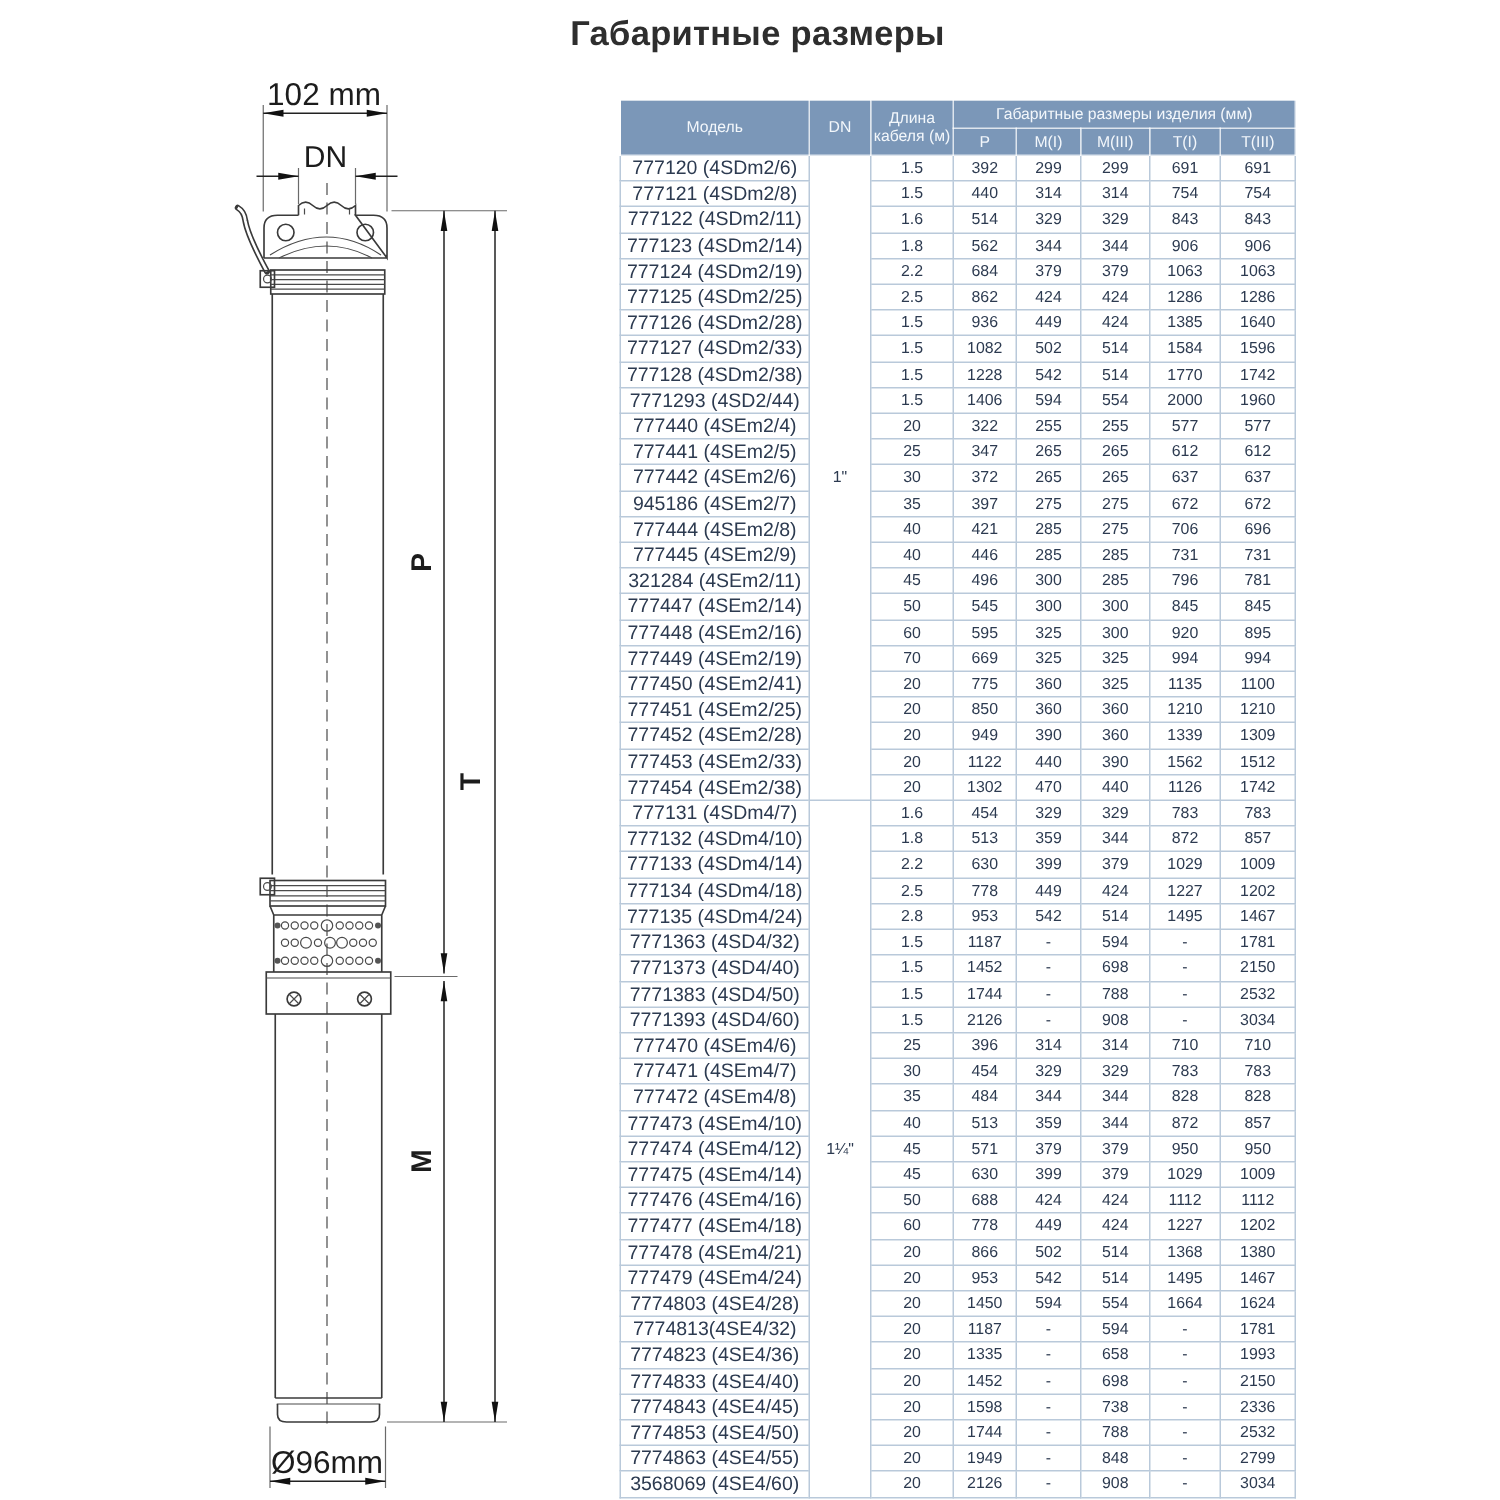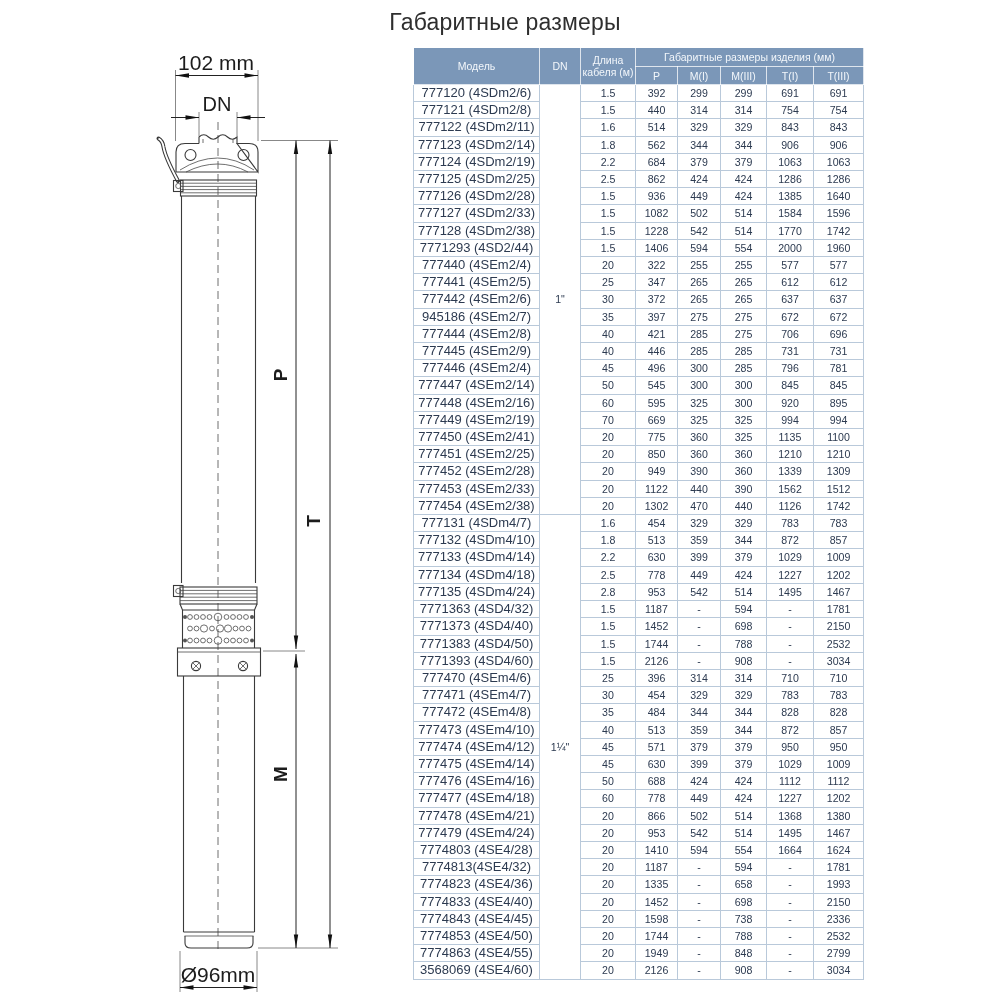--- a/index.html
+++ b/index.html
@@ -1,33 +1,33 @@
 <!DOCTYPE html>
 <html><head>
 <meta charset="utf-8">
 <style>
   html,body{margin:0;padding:0;background:#fff;}
   #page{position:relative;width:1000px;height:1000px;background:#ffffff;overflow:hidden;
         font-family:"Liberation Sans", sans-serif;}
 
   
   .page-title{position:absolute;left:505px;top:9px;transform:translateX(-50%);
-              font-size:23px;font-weight:400;color:#2e2e2e;white-space:nowrap;letter-spacing:.2px;}
+              font-size:23px;font-weight:700;color:#2e2e2e;white-space:nowrap;letter-spacing:.2px;}
 
   
   #diagram{position:absolute;left:120px;top:40px;width:230px;height:955px;}
   .dwg{stroke:#3a3a3a;stroke-width:1.1;fill:none;}
   .thin{stroke:#4a4a4a;stroke-width:.8;fill:none;}
   .ext{stroke:#6a6a6a;stroke-width:.8;fill:none;}
   .dim{stroke:#222;stroke-width:1;fill:none;}
   .arr{fill:#111;stroke:none;}
   .dimtext{font-family:"Liberation Sans",sans-serif;fill:#1c1c1c;}
 
   
-  #spec-table{position:absolute;left:413px;top:47px;width:450px;border-collapse:collapse;
+  #spec-table{position:absolute;left:413px;top:66px;width:450px;border-collapse:collapse;
               table-layout:fixed;font-family:"Liberation Sans",sans-serif;}
   #spec-table th{background:#7b97b8;color:#f3f7fb;font-weight:400;font-size:10.5px;
                  border:1px solid rgba(255,255,255,.75);padding:0;line-height:12px;}
   #spec-table thead tr.h1 th{height:18px;}
   #spec-table thead tr.h2 th{height:17px;}
   #spec-table td{border:1px solid #b9c9da;text-align:center;vertical-align:middle;
                  height:16.2px;padding:0;font-size:10.6px;color:#2c3a50;background:#fff;
                  line-height:16.2px;white-space:nowrap;overflow:hidden;}
   #spec-table td.c-model{font-size:13px;}
   #spec-table td.c-dn{font-size:10.6px;}
@@ -364,21 +364,21 @@
         <tr>
           <td class="c-model">777445 (4SEm2/9)</td>
           <td class="c-num">40</td>
           <td class="c-num">446</td>
           <td class="c-num">285</td>
           <td class="c-num">285</td>
           <td class="c-num">731</td>
           <td class="c-num">731</td>
         </tr>
         <tr>
-          <td class="c-model">777446 (4SEm2/4)</td>
+          <td class="c-model">321284 (4SEm2/11)</td>
           <td class="c-num">45</td>
           <td class="c-num">496</td>
           <td class="c-num">300</td>
           <td class="c-num">285</td>
           <td class="c-num">796</td>
           <td class="c-num">781</td>
         </tr>
         <tr>
           <td class="c-model">777447 (4SEm2/14)</td>
           <td class="c-num">50</td>
@@ -619,21 +619,21 @@
           <td class="c-num">20</td>
           <td class="c-num">953</td>
           <td class="c-num">542</td>
           <td class="c-num">514</td>
           <td class="c-num">1495</td>
           <td class="c-num">1467</td>
         </tr>
         <tr>
           <td class="c-model">7774803 (4SE4/28)</td>
           <td class="c-num">20</td>
-          <td class="c-num">1410</td>
+          <td class="c-num">1450</td>
           <td class="c-num">594</td>
           <td class="c-num">554</td>
           <td class="c-num">1664</td>
           <td class="c-num">1624</td>
         </tr>
         <tr>
           <td class="c-model">7774813(4SE4/32)</td>
           <td class="c-num">20</td>
           <td class="c-num">1187</td>
           <td class="c-num">-</td>

